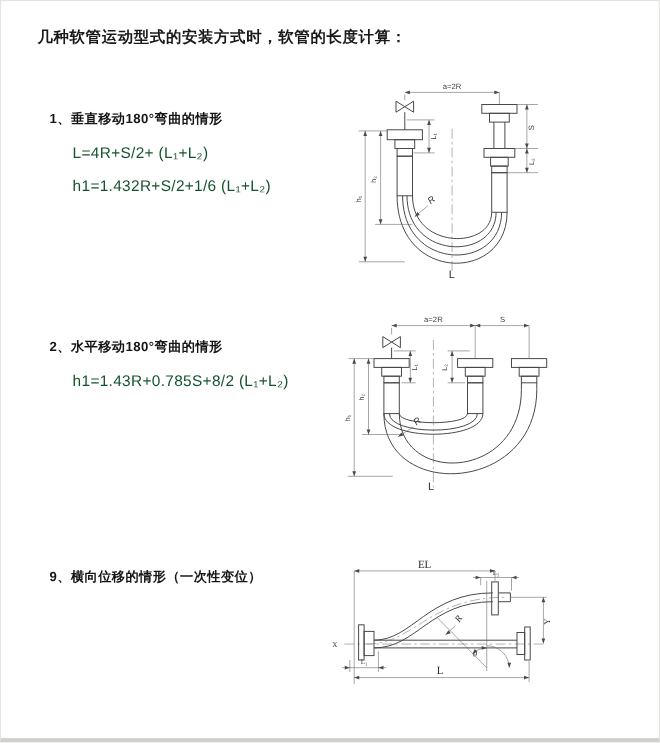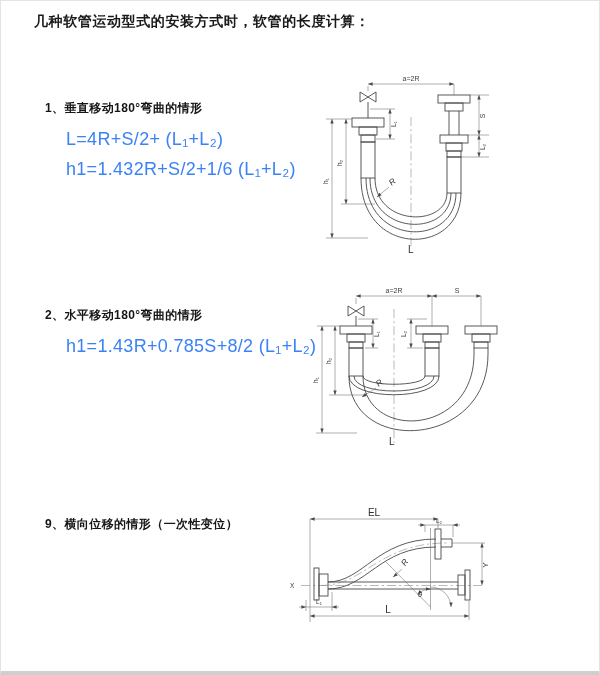--- a/index.html
+++ b/index.html
@@ -2,32 +2,32 @@
 <html><head>
 <meta charset="utf-8">
 <style>
   html,body{margin:0;padding:0;background:#f6f6f4;}
   .page{
     position:relative;width:598px;height:670px;background:#ffffff;
     font-family:"Liberation Sans", sans-serif;color:#1c1c1c;
     border:1px solid #e4e4e2;border-bottom:4px solid #cfcfcd;overflow:hidden;
   }
   .title{
-    position:absolute;left:33px;top:12px;font-size:14px;font-weight:bold;
+    position:absolute;left:33px;top:24px;font-size:14px;font-weight:bold;
     letter-spacing:0.6px;color:#1a1a1a;white-space:nowrap;
   }
   .section{position:absolute;left:44px;}
   .sec1{top:99px;}  .sec2{top:306px;}  .sec3{top:515px;}
   .sec-heading{font-size:12px;font-weight:bold;letter-spacing:0.4px;color:#161616;white-space:nowrap;}
   .formulas{margin:7px 0 0 21px;}
-  .formula{height:30px;line-height:30px;font-size:18px;color:#3b82f6;letter-spacing:0.3px;white-space:nowrap;}
+  .formula{height:30px;line-height:30px;font-size:14px;color:#14532d;letter-spacing:0.3px;white-space:nowrap;}
   .diagram{position:absolute;}
   .d1{left:312px;top:70px;width:272px;height:192px;}
   .d2{left:306px;top:282px;width:282px;height:180px;}
-  .d3{left:284px;top:503px;width:290px;height:167px;}
+  .d3{left:296px;top:503px;width:290px;height:167px;font-family:Liberation Serif, serif;}
   svg{display:block;width:100%;height:100%;}
   .ol{stroke:#474747;stroke-width:0.9;fill:none;}
   .dl{stroke:#6b6b6b;stroke-width:0.55;fill:none;}
   .cl{stroke:#808080;stroke-width:0.55;fill:none;stroke-dasharray:9 3 2.2 3;}
   .dt{font-size:7px;fill:#3c3c3c;}
   .dts{font-size:6.5px;fill:#3c3c3c;}
   .it{font-style:italic;}
 </style>
 </head>
 <body>

